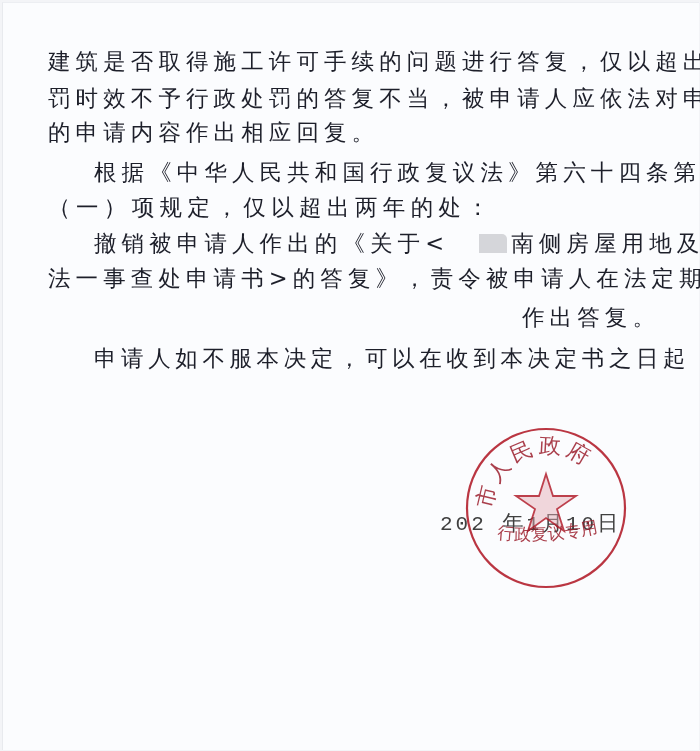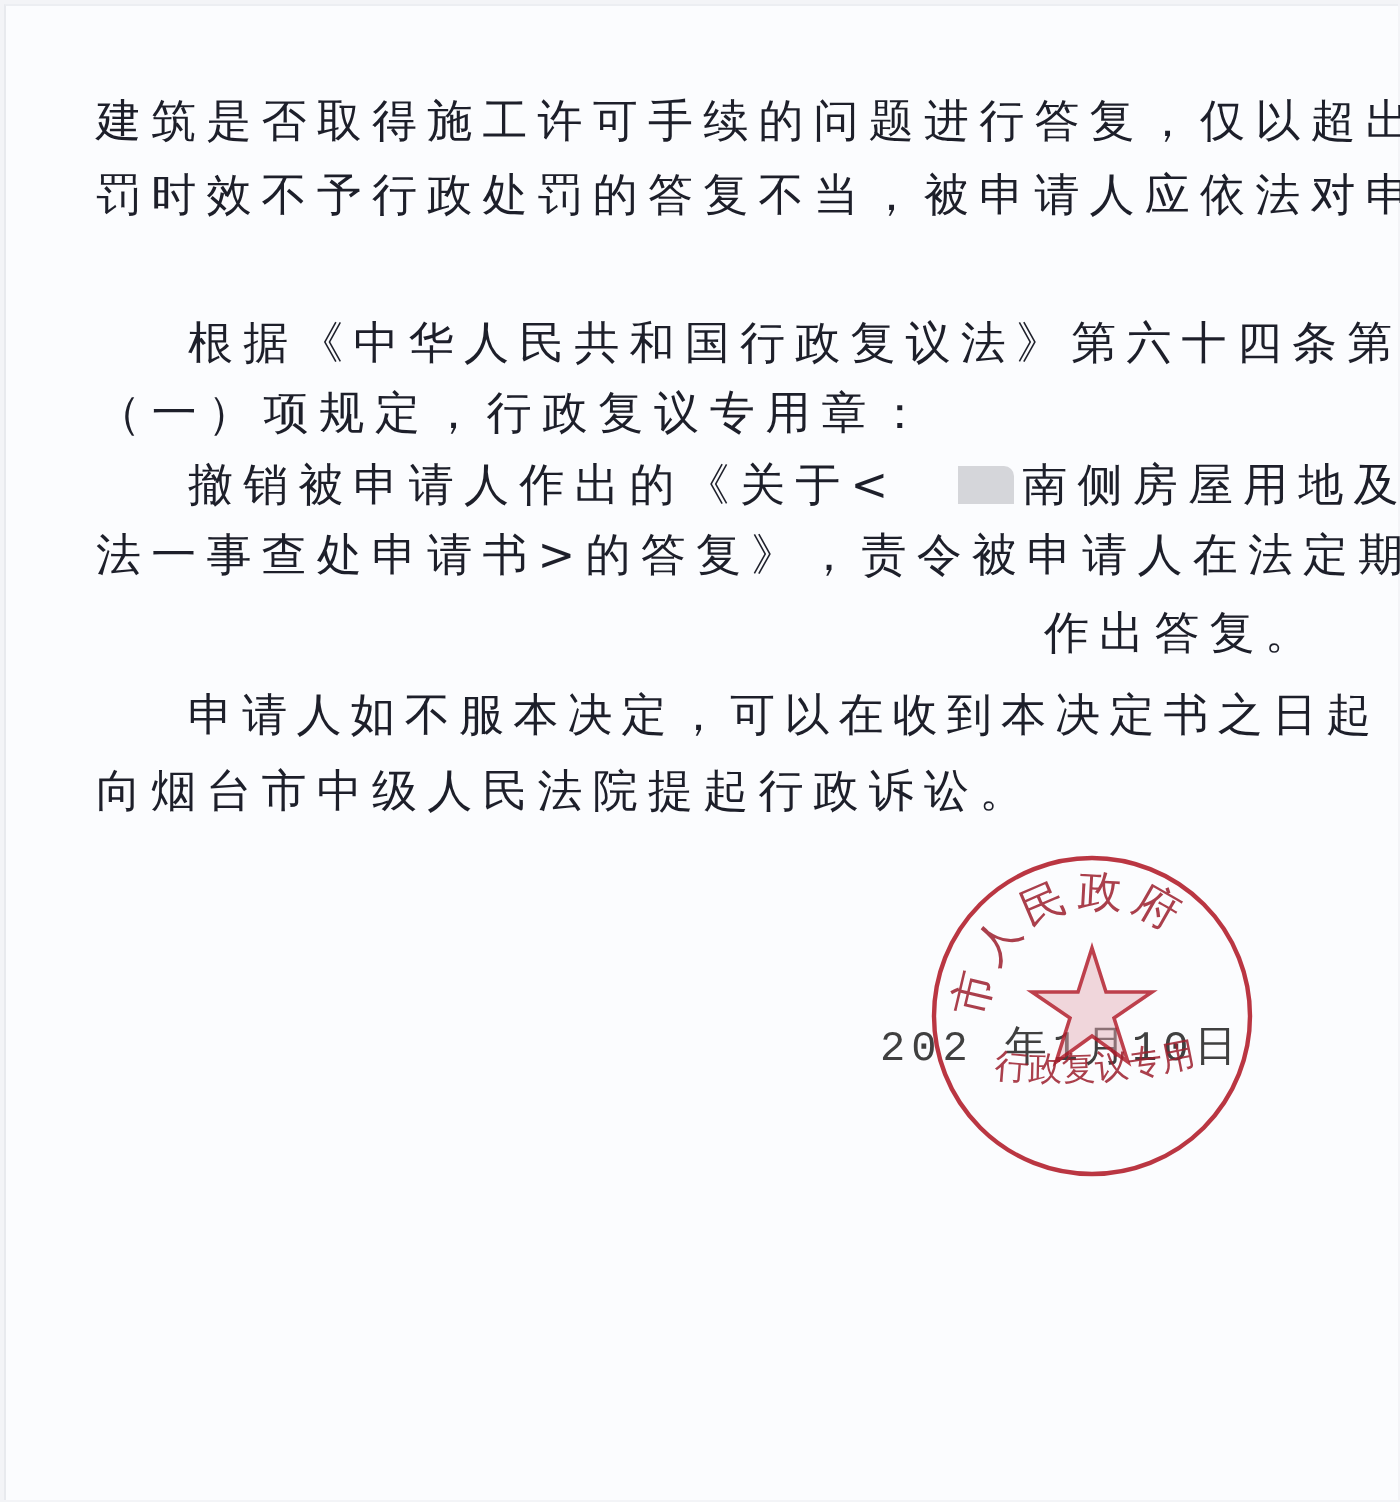--- a/index.html
+++ b/index.html
@@ -65,32 +65,32 @@
       height: 164px;
     }
   </style>
 </head>
 <body>
 
 <div class="page">
 
   <div class="line" style="top:43px;">建筑是否取得施工许可手续的问题进行答复，仅以超出两年的处</div>
   <div class="line" style="top:80px;">罚时效不予行政处罚的答复不当，被申请人应依法对申请人提出</div>
+  <div class="line" style="top:114px;">的申请内容作出相应回复。</div>
 
   <div class="line indent" style="top:154px;">根据《中华人民共和国行政复议法》第六十四条第一款第</div>
-  <div class="line" style="top:189px; letter-spacing:5.4px;">（一）项规定，行政复议专用章：</div>
+  <div class="line" style="top:189px; letter-spacing:5.4px;">（一）项规定，仅以超出两年的处：</div>
 
   <div class="line indent" style="top:225px;">
     <span>撤销被申请人作出的《关于&lt;</span><span class="redact"></span><span>南侧房屋用地及规划违</span>
   </div>
   <div class="line" style="top:260px;">法一事查处申请书&gt;的答复》，责令被申请人在法定期限内重新</div>
   <div class="line" style="top:299px;text-align:right;">作出答复。</div>
 
   <div class="line indent" style="top:340px; letter-spacing:4.6px;">申请人如不服本决定，可以在收到本决定书之日起 15 日内</div>
-  <div class="line" style="top:378px;">向烟台市中级人民法院提起行政诉讼。</div>
 
   <div class="date">202  年1月10日</div>
 
   <svg class="seal" viewBox="0 0 166 164">
     <defs>
       <path id="sealTopArc" d="M 30 90 A 56 56 0 0 1 140 70"></path>
       <path id="sealBottomArc" d="M 32 112 Q 83 118 136 106"></path>
     </defs>
     <circle cx="83" cy="82" r="79" fill="none" stroke="#b3202e" stroke-width="2.2" opacity="0.9"></circle>
     <polygon points="83,48 90,70 113,70 94,83 101,105 83,92 65,105 72,83 53,70 76,70" fill="#e3aab2" fill-opacity="0.55" stroke="#b3202e" stroke-width="1.8" opacity="0.85"></polygon>

